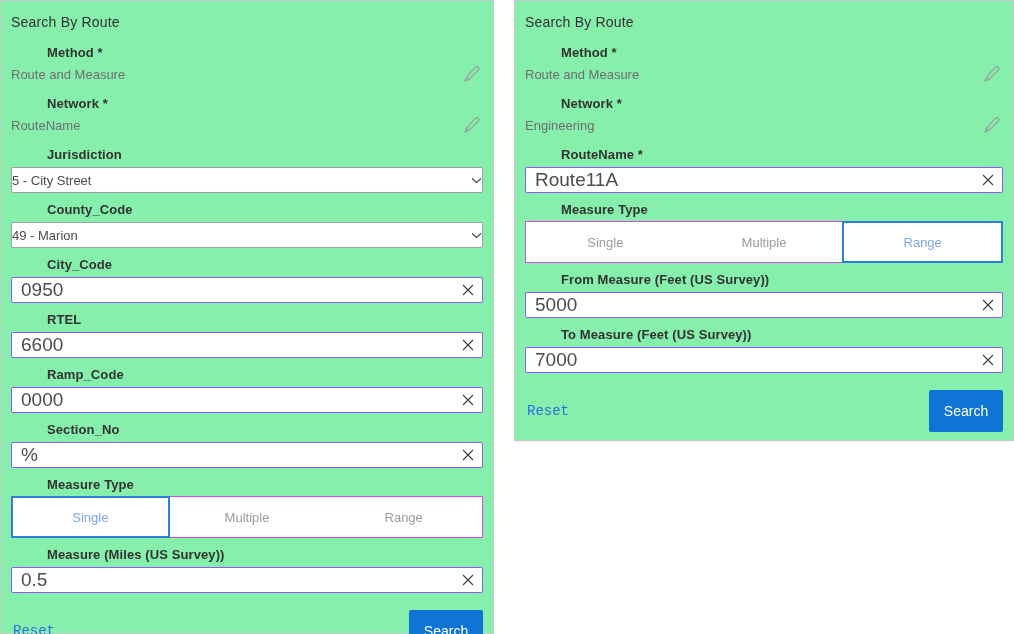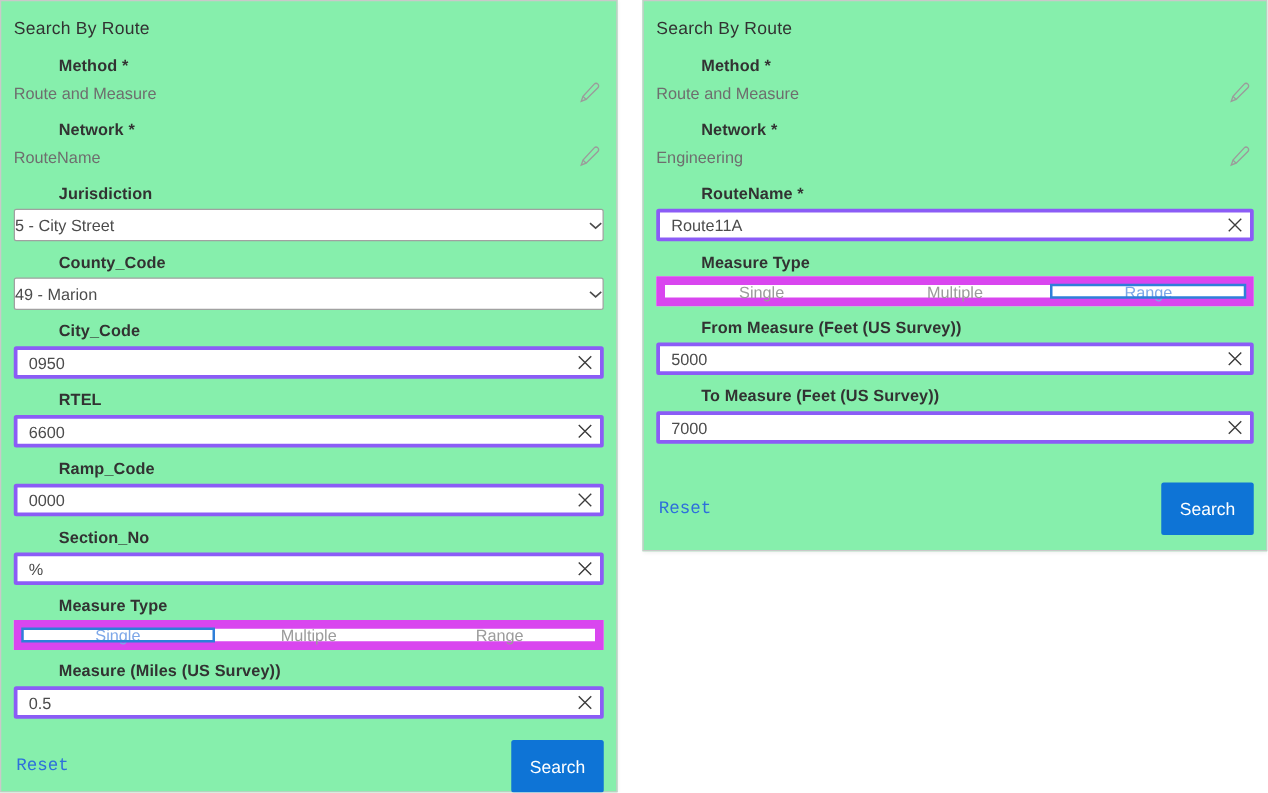--- a/index.html
+++ b/index.html
@@ -28,40 +28,40 @@
 
   
   .static-row { display:flex; align-items:center; justify-content:space-between; min-height:18px; margin-bottom:4px; }
   .static-value { font-size:13px; color:#6e6e6e; }
   .edit-btn { width:18px; height:18px; display:flex; align-items:center; justify-content:center; cursor:pointer; margin-right:2px; }
 
   
   .input-wrap { position:relative; height:26px; }
   .text-input {
     box-sizing:border-box; width:100%; height:26px;
-    border:3px solid #8b5cf6; border-radius:2px; background:#fff;
+    border:1px solid #8b5cf6; border-radius:2px; background:#fff;
     font-family:"Liberation Sans", sans-serif;
-    font-size:13px; color:#4c4c4c; padding:0 30px 0 9px; outline:none;
+    font-size:19px; color:#4c4c4c; padding:0 30px 0 9px; outline:none;
   }
   .clear-btn {
     position:absolute; right:8px; top:50%; transform:translateY(-50%);
     width:14px; height:14px; display:flex; align-items:center; justify-content:center; cursor:pointer;
   }
   .select-box {
     box-sizing:border-box; width:100%; height:26px;
     border:1px solid #a1a1a1; border-radius:2px; background:#fff;
     display:flex; align-items:center; justify-content:space-between;
     padding:0 0; cursor:pointer;
   }
   .select-value { font-size:13px; color:#4c4c4c; }
 
   
   .segmented {
-    display:flex; height:24px; box-sizing:border-box;
-    border:7px solid #d946ef; background:#fff; margin-top:-1px;
+    display:flex; height:42px; box-sizing:border-box;
+    border:1px solid #d946ef; background:#fff; margin-top:-1px;
   }
   .segment {
     flex:1 1 0; display:flex; align-items:center; justify-content:center;
     font-size:13px; color:#9b9b9b; cursor:pointer; user-select:none;
   }
   .segment.selected {
     outline:2px solid #2e7fd9; outline-offset:-1px;
     color:#7da7e8; z-index:1;
   }
 

